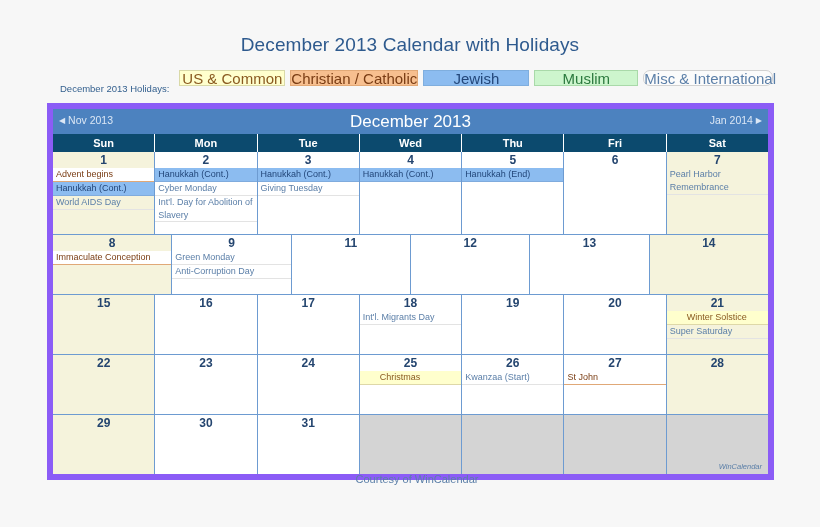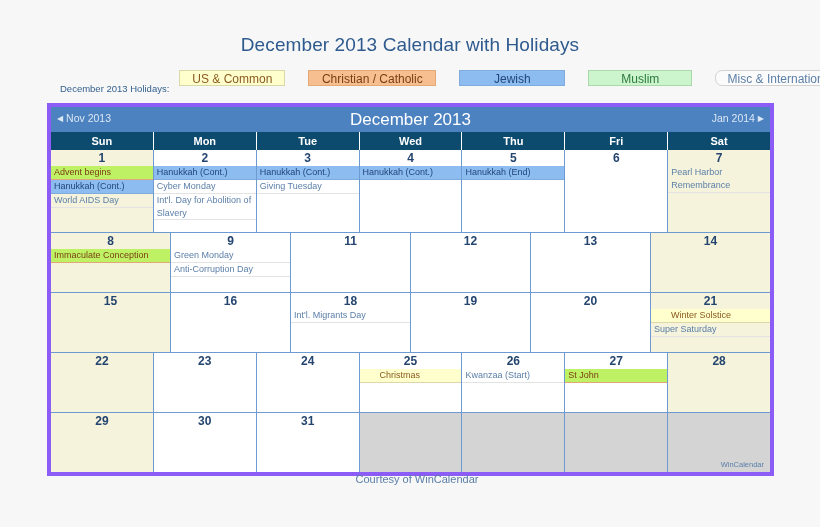--- a/index.html
+++ b/index.html
@@ -46,39 +46,39 @@
     font-size: 9.5px;
     color: #35618f;
     margin-right: 10px;
     white-space: nowrap;
     margin-top: 20px;
   }
   .legend-btn {
     height: 16px;
     line-height: 16px;
     text-align: center;
-    font-size: 12px;
+    font-size: 15px;
     border: 1px solid #c8c8c8;
-    margin-right: 23px;
+    margin-right: 5px;
     white-space: nowrap;
     box-sizing: border-box;
   }
   .lg-us      { width: 106px; background: #ffffcd; border-color: #d9d9a8; color: #8a5a20; }
   .lg-chr     { width: 128px; background: #f7bf8f; border-color: #e2a977; color: #7a3d14; }
   .lg-jew     { width: 106px; background: #8cbcf0; border-color: #7faede; color: #23477a; }
   .lg-mus     { width: 104px; background: #cdf5cd; border-color: #a9d9a9; color: #2c7a3f; }
   .lg-misc    { width: 130px; background: #fbfbfb; border-color: #d2d2d2; color: #5b7fa8; border-radius: 7px; }
 
   
   .cal {
     position: absolute;
     left: 47px;
     top: 103px;
     width: 727px;
-    border: 4px solid #8b5cf6;
+    border: 6px solid #8b5cf6;
     box-sizing: border-box;
     background: #ffffff;
   }
 
   .month-bar {
     position: relative;
     height: 25px;
     background: #4c82bf;
     color: #ffffff;
     box-sizing: border-box;
@@ -161,30 +161,31 @@
     line-height: 13px;
     height: auto;
     padding: 0 2px 0 3px;
     color: #5b7fa8;
     border-bottom: 1px solid #e3e3e3;
     white-space: normal;
     box-sizing: border-box;
   }
   .ev.two-line { line-height: 12.5px; }
   .ev-us   { background: #ffffcd; color: #8a5a20; border-bottom-color: #ded8a8; padding-left: 20px; }
-  .ev-chr  { background: #bef264; color: #7a3d14; border-bottom-color: #e0a877; }
+  .ev-chr  { background: #ffffff; color: #7a3d14; border-bottom-color: #e0a877; }
   .ev-jew  { background: #8cbcf0; color: #23477a; border-bottom-color: #7fabdd; }
   .ev-misc { background: transparent; color: #5b7fa8; }
 
   .watermark {
     position: absolute;
     right: 6px;
     bottom: 3px;
     font-size: 7.5px;
     color: #5b7fa8;
+    font-style: italic;
   }
 
   .footer {
     position: absolute;
     left: 0;
     top: 473px;
     width: 820px;
     text-align: center;
     font-size: 11px;
     color: #5b7fa8;
@@ -284,20 +285,23 @@
           </div>
         </div>
         <div class="week">
           <div class="cell weekend">
             <div class="daynum">15</div>
           </div>
           <div class="cell">
             <div class="daynum">16</div>
           </div>
           <div class="cell">
+            <div class="daynum">17</div>
+          </div>
+          <div class="cell">
             <div class="daynum">18</div>
             <div class="ev ev-misc">Int'l. Migrants Day</div>
           </div>
           <div class="cell">
             <div class="daynum">19</div>
           </div>
           <div class="cell">
             <div class="daynum">20</div>
           </div>
           <div class="cell weekend">

